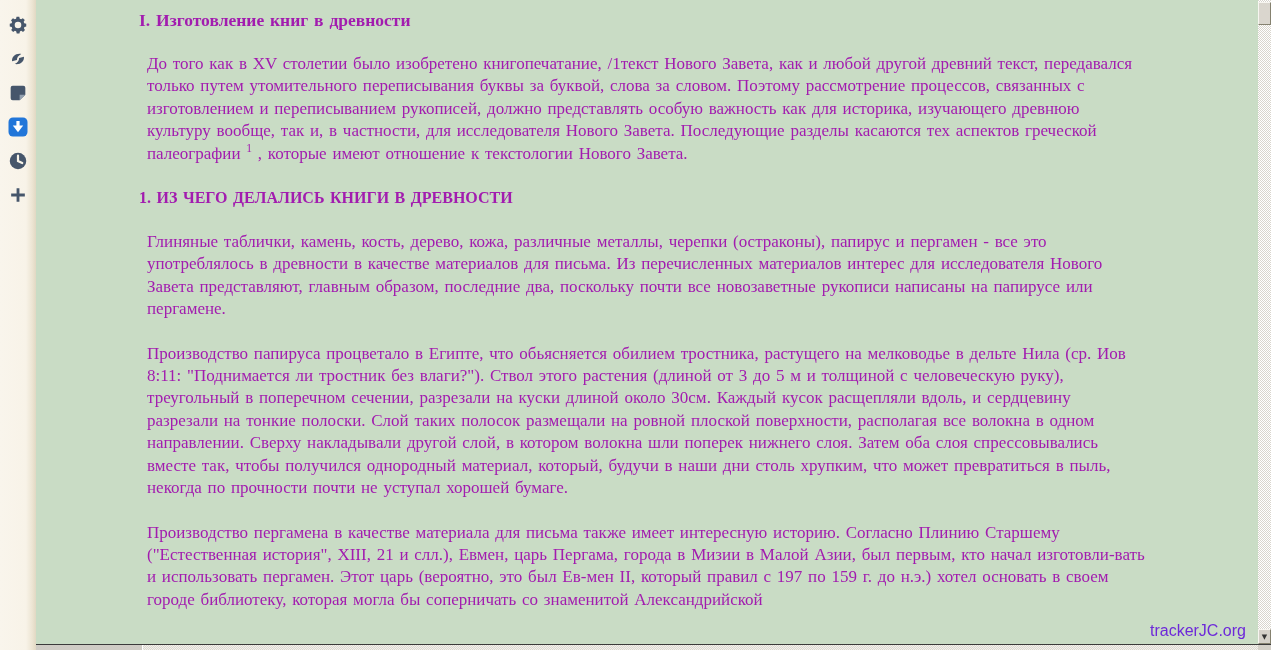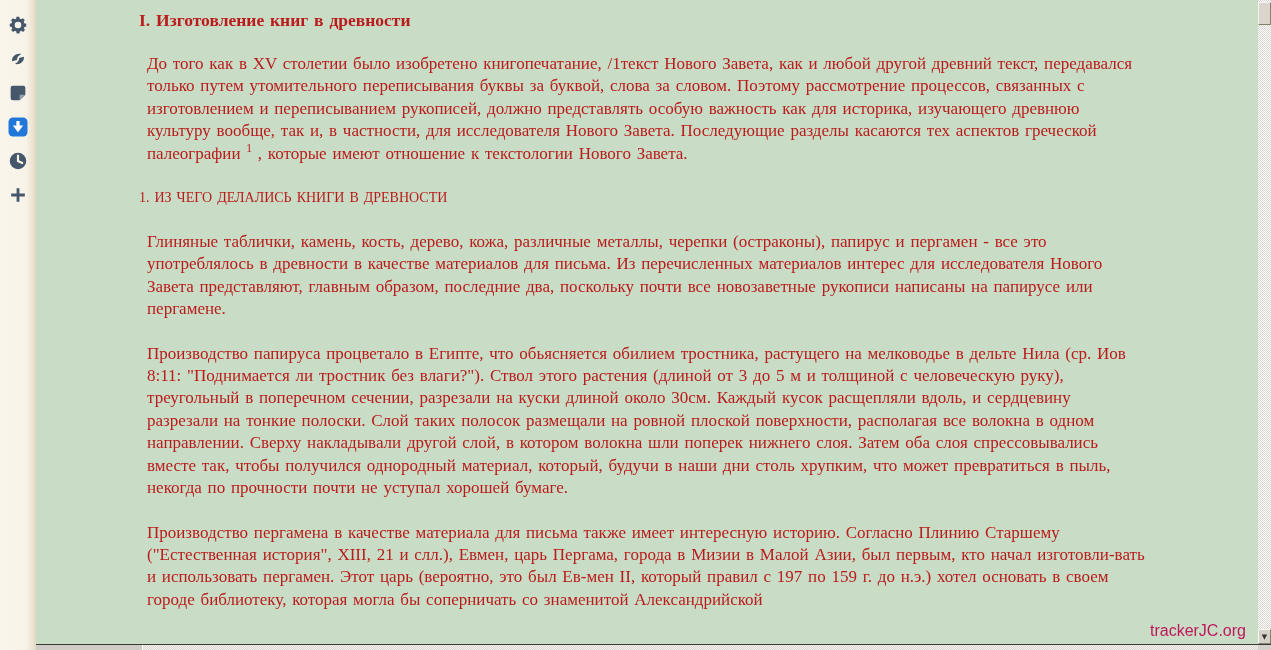--- a/index.html
+++ b/index.html
@@ -21,32 +21,32 @@
     cursor:pointer;flex:0 0 auto;
   }
   .icon-btn svg{display:block;}
 
   
   .content{
     position:absolute;left:36px;top:0;width:1222px;height:644px;
     background:#c9dcc5;overflow:hidden;
   }
   .doc{
-    margin:9px 0 0 103px;width:1016px;color:#b91c1c;
+    margin:9px 0 0 103px;width:1016px;color:#a21caf;
     font-size:17px;word-spacing:1.5px;
   }
   .doc h1{font-size:17.5px;font-weight:bold;margin:0 0 22px;line-height:22px;}
-  .doc h2{font-size:14px;font-weight:normal;margin:0 0 22px;line-height:22px;}
+  .doc h2{font-size:16px;font-weight:bold;margin:0 0 22px;line-height:22px;}
   .doc p{margin:0 8px 22px;line-height:22.4px;text-align:left;}
   .footnote-ref{
     font-size:11.5px;vertical-align:super;line-height:0;cursor:pointer;
   }
   .watermark{
     position:absolute;right:12px;bottom:4px;
-    font-family:"Liberation Sans", sans-serif;font-size:16px;color:#be185d;
+    font-family:"Liberation Sans", sans-serif;font-size:16px;color:#6d28d9;
   }
 
   
   .vscroll{
     position:absolute;right:0;top:0;width:13px;height:644px;
     background-image:repeating-conic-gradient(#ffffff 0% 25%, #d9d5cd 0% 50%);
     background-size:2px 2px;
   }
   .vthumb{
     position:absolute;top:2px;left:0;width:13px;height:23px;box-sizing:border-box;

